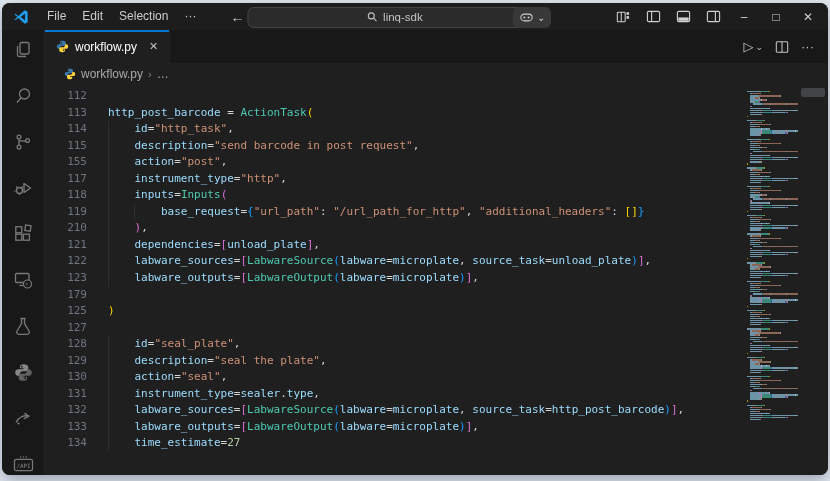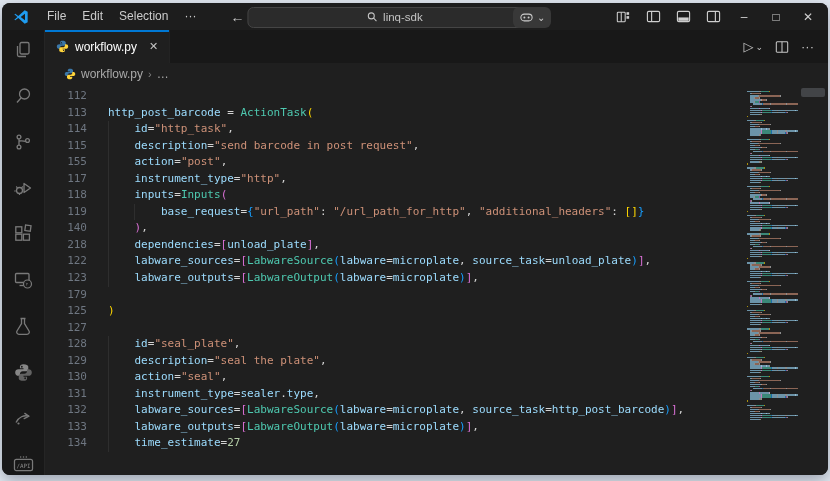--- a/index.html
+++ b/index.html
@@ -277,25 +277,25 @@
             </div>
             <div class="code-line">
               <span class="ln">118</span>
               <span class="lt"><i class="guide" style="left: 0px;"></i><span style="color: rgb(212, 212, 212);">    </span><span style="color: rgb(156, 220, 254);">inputs</span><span style="color: rgb(212, 212, 212);">=</span><span style="color: rgb(78, 201, 176);">Inputs</span><span style="color: rgb(218, 112, 214);">(</span></span>
             </div>
             <div class="code-line">
               <span class="ln">119</span>
               <span class="lt"><i class="guide" style="left: 0px;"></i><i class="guide" style="left: 26.48px;"></i><span style="color: rgb(212, 212, 212);">        </span><span style="color: rgb(156, 220, 254);">base_request</span><span style="color: rgb(212, 212, 212);">=</span><span style="color: rgb(23, 159, 255);">{</span><span style="color: rgb(206, 145, 120);">"url_path"</span><span style="color: rgb(212, 212, 212);">: </span><span style="color: rgb(206, 145, 120);">"/url_path_for_http"</span><span style="color: rgb(212, 212, 212);">, </span><span style="color: rgb(206, 145, 120);">"additional_headers"</span><span style="color: rgb(212, 212, 212);">: </span><span style="color: rgb(255, 215, 0);">[]</span><span style="color: rgb(23, 159, 255);">}</span></span>
             </div>
             <div class="code-line">
-              <span class="ln">140</span>
+              <span class="ln">210</span>
               <span class="lt"><i class="guide" style="left: 0px;"></i><span style="color: rgb(212, 212, 212);">    </span><span style="color: rgb(218, 112, 214);">)</span><span style="color: rgb(212, 212, 212);">,</span></span>
             </div>
             <div class="code-line">
-              <span class="ln">218</span>
+              <span class="ln">121</span>
               <span class="lt"><i class="guide" style="left: 0px;"></i><span style="color: rgb(212, 212, 212);">    </span><span style="color: rgb(156, 220, 254);">dependencies</span><span style="color: rgb(212, 212, 212);">=</span><span style="color: rgb(218, 112, 214);">[</span><span style="color: rgb(156, 220, 254);">unload_plate</span><span style="color: rgb(218, 112, 214);">]</span><span style="color: rgb(212, 212, 212);">,</span></span>
             </div>
             <div class="code-line">
               <span class="ln">122</span>
               <span class="lt"><i class="guide" style="left: 0px;"></i><span style="color: rgb(212, 212, 212);">    </span><span style="color: rgb(156, 220, 254);">labware_sources</span><span style="color: rgb(212, 212, 212);">=</span><span style="color: rgb(218, 112, 214);">[</span><span style="color: rgb(78, 201, 176);">LabwareSource</span><span style="color: rgb(23, 159, 255);">(</span><span style="color: rgb(156, 220, 254);">labware</span><span style="color: rgb(212, 212, 212);">=</span><span style="color: rgb(156, 220, 254);">microplate</span><span style="color: rgb(212, 212, 212);">, </span><span style="color: rgb(156, 220, 254);">source_task</span><span style="color: rgb(212, 212, 212);">=</span><span style="color: rgb(156, 220, 254);">unload_plate</span><span style="color: rgb(23, 159, 255);">)</span><span style="color: rgb(218, 112, 214);">]</span><span style="color: rgb(212, 212, 212);">,</span></span>
             </div>
             <div class="code-line">
               <span class="ln">123</span>
               <span class="lt"><i class="guide" style="left: 0px;"></i><span style="color: rgb(212, 212, 212);">    </span><span style="color: rgb(156, 220, 254);">labware_outputs</span><span style="color: rgb(212, 212, 212);">=</span><span style="color: rgb(218, 112, 214);">[</span><span style="color: rgb(78, 201, 176);">LabwareOutput</span><span style="color: rgb(23, 159, 255);">(</span><span style="color: rgb(156, 220, 254);">labware</span><span style="color: rgb(212, 212, 212);">=</span><span style="color: rgb(156, 220, 254);">microplate</span><span style="color: rgb(23, 159, 255);">)</span><span style="color: rgb(218, 112, 214);">]</span><span style="color: rgb(212, 212, 212);">,</span></span>
             </div>

